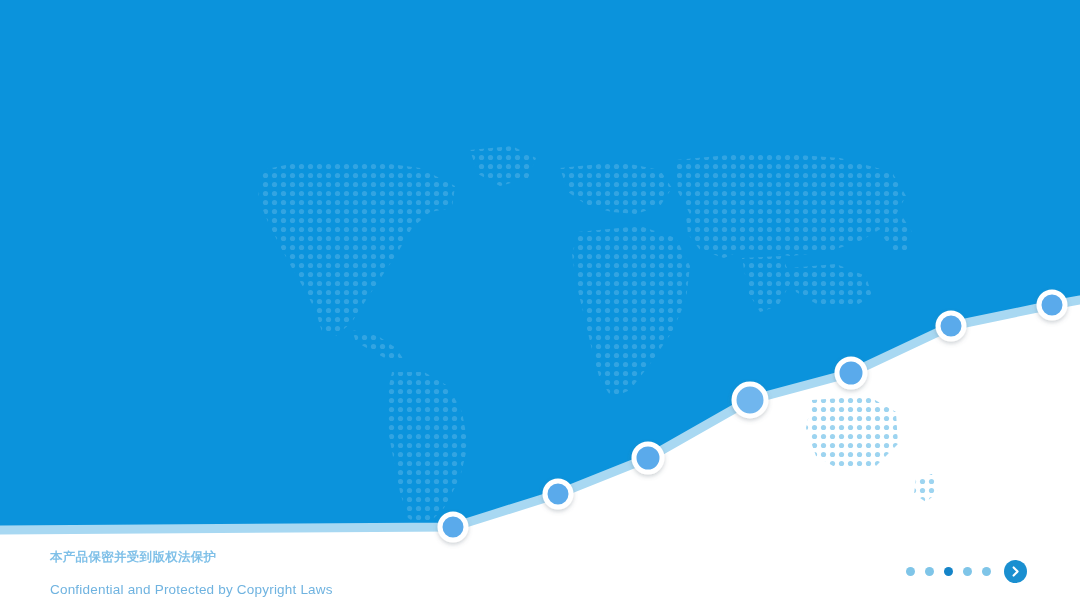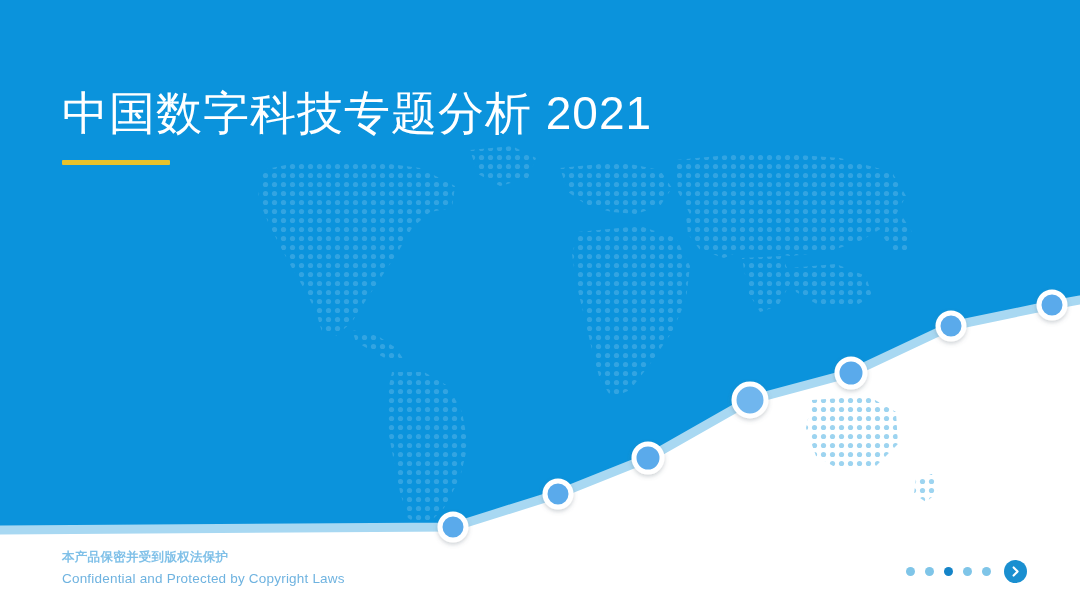--- a/index.html
+++ b/index.html
@@ -46,36 +46,36 @@
     margin-top: 20px;
     width: 108px;
     height: 5px;
     background: #e8c22b;
     border-radius: 1px;
   }
 
   
   #confidential-block {
     position: absolute;
-    left: 62px;
+    left: 50px;
     top: 548px;
     line-height: 1.45;
   }
   #confidential-cn {
     font-size: 12.5px;
     font-weight: bold;
     color: #7fc0e8;
     letter-spacing: 0.3px;
   }
   #confidential-en {
     font-size: 13.5px;
     font-weight: normal;
     color: #6fb3e0;
     letter-spacing: 0.2px;
-    margin-top: 3px;
+    margin-top: 14px;
   }
 
   
   #logo-block {
     position: absolute;
     left: 898px;
     top: 478px;
     width: 128px;
     text-align: center;
   }
@@ -214,24 +214,20 @@
       <circle cx="453" cy="527" r="13" fill="#5aaaeb" stroke="#ffffff" stroke-width="5"></circle>
       <circle cx="558" cy="494" r="13" fill="#5aaaeb" stroke="#ffffff" stroke-width="5"></circle>
       <circle cx="648" cy="458" r="14" fill="#5aaaeb" stroke="#ffffff" stroke-width="5"></circle>
       <circle cx="750" cy="400" r="16" fill="#6fb6ee" stroke="#ffffff" stroke-width="5"></circle>
       <circle cx="851" cy="373" r="14" fill="#5aaaeb" stroke="#ffffff" stroke-width="5"></circle>
       <circle cx="951" cy="326" r="13" fill="#5aaaeb" stroke="#ffffff" stroke-width="5"></circle>
       <circle cx="1052" cy="305" r="13" fill="#5aaaeb" stroke="#ffffff" stroke-width="5"></circle>
     </g>
   </svg>
 
-  <div id="title-block">
-    <h1 id="slide-title">中国数字科技专题分析 2021</h1>
-    <div id="title-rule"></div>
-  </div>
 
   <div id="confidential-block">
     <div id="confidential-cn">本产品保密并受到版权法保护</div>
     <div id="confidential-en">Confidential and Protected by Copyright Laws</div>
   </div>
 
 
   <div id="pager">
     <span class="pager-dot"></span>
     <span class="pager-dot"></span>

